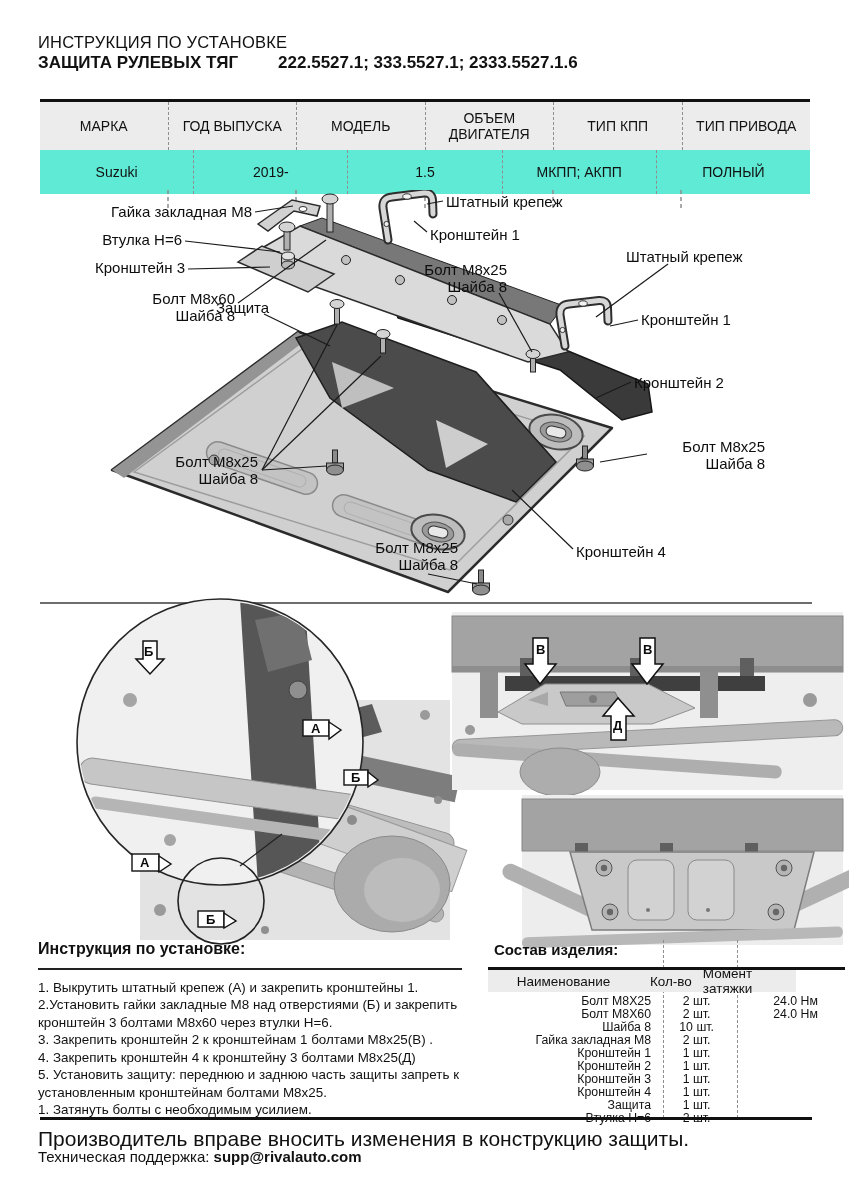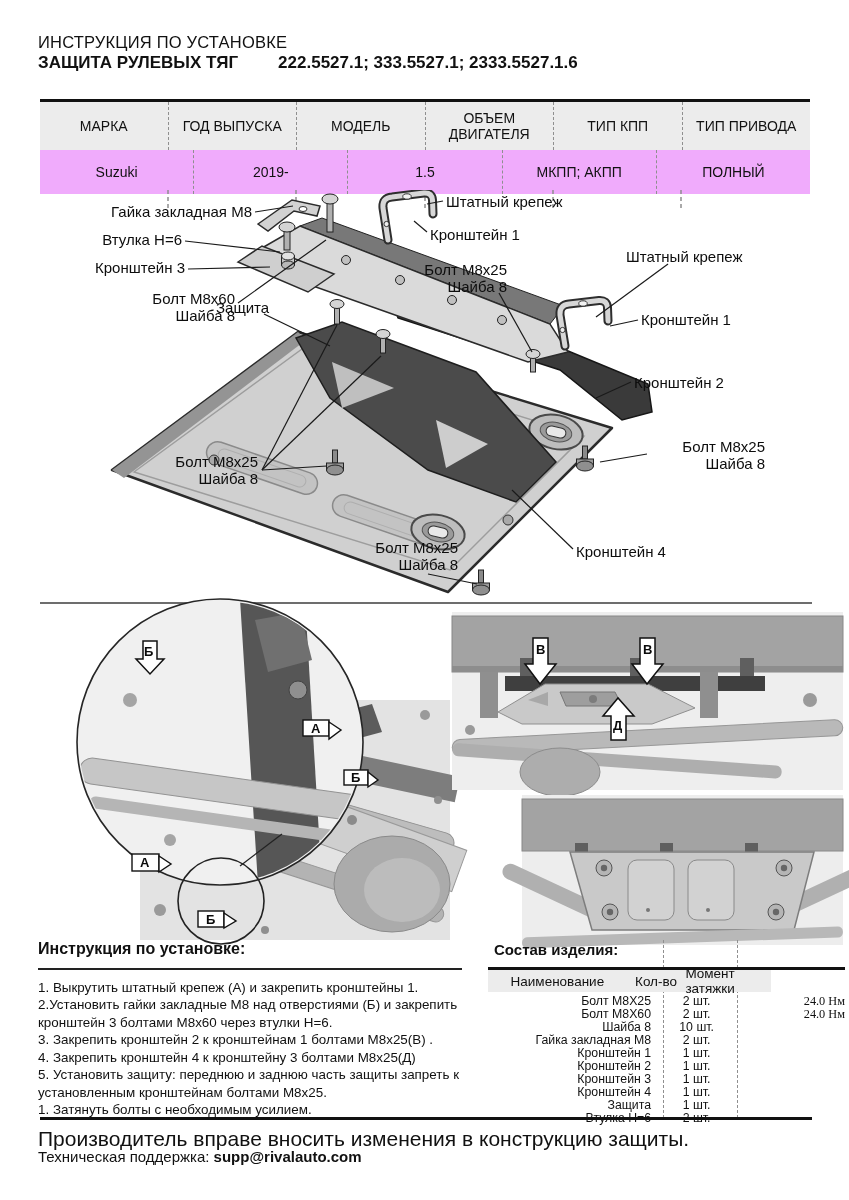--- a/index.html
+++ b/index.html
@@ -9,41 +9,41 @@
   .hdr1{left:38px;top:33px;font-size:16.5px;letter-spacing:.2px;}
   .hdr2{left:38px;top:53px;font-size:17px;font-weight:bold;}
   .hdr2 .codes{margin-left:40px;}
   
   .spec{left:40px;top:99px;width:770px;border-top:3px solid #111;}
   .spec-row{display:flex;}
   .spec-cell{flex:1;display:flex;align-items:center;justify-content:center;text-align:center;
              font-size:14px;line-height:1.15;border-left:1.5px dashed #8f8f8f;}
   .spec-cell:first-child{border-left:none;}
   .spec-head .spec-cell{height:48px;background:#ececec;}
-  .spec-body .spec-cell{height:44px;background:#f0abfc;}
+  .spec-body .spec-cell{height:44px;background:#5eead4;}
   
   .callout{position:absolute;font-size:15px;line-height:1.16;white-space:pre-line;color:#0d0d0d;}
   .callout.r{text-align:right;}
   
   .mletter{position:absolute;font-size:13px;font-weight:bold;color:#0a0a0a;}
   
   .instr-title{left:38px;top:940px;font-size:16px;font-weight:bold;}
   .instr-rule{left:38px;top:968px;width:424px;height:1.5px;background:#222;}
   .steps{left:38px;top:979px;width:440px;font-size:13.4px;line-height:1.3;}
   
   .parts-title{left:494px;top:941px;font-size:15px;font-weight:bold;}
   .parts{left:488px;top:940px;width:357px;height:178px;}
   .pdiv{position:absolute;top:0;height:178px;border-left:1.5px dashed #8f8f8f;}
   .ptop{position:absolute;left:0;top:27px;width:357px;height:2.5px;background:#111;}
-  .phead{position:absolute;left:0;top:30px;width:283px;height:22px;background:#ececec;display:flex;}
+  .phead{position:absolute;left:0;top:30px;width:308px;height:22px;background:#ececec;display:flex;}
   .phead div{display:flex;align-items:center;justify-content:center;font-size:13.5px;}
   .prow{position:absolute;left:0;width:357px;display:flex;font-size:12.3px;line-height:12.9px;}
   .pname{width:165px;text-align:right;padding-right:10px;}
   .pqty{width:72px;text-align:center;}
-  .ptorq{width:100px;text-align:right;padding-left:14px;font-family:Liberation Serif, serif;}
+  .ptorq{width:100px;text-align:center;padding-left:14px;}
   .bottom-rule{left:40px;top:1117px;width:772px;height:2.5px;background:#111;}
   .foot1{left:38px;top:1127px;font-size:21px;}
   .foot2{left:38px;top:1148px;font-size:15px;}
   .foot2 b{font-weight:bold;}
   svg{position:absolute;left:0;}
   .cline{stroke:#1a1a1a;stroke-width:1.2;fill:none;}
 </style>
 </head>
 <body>
 

